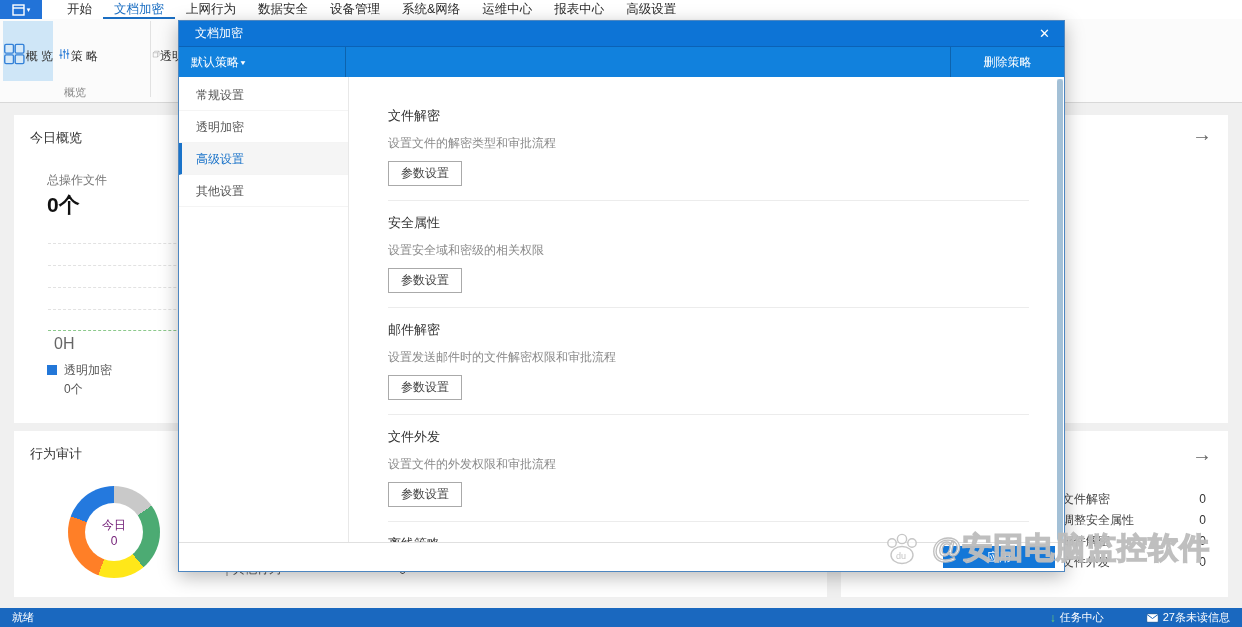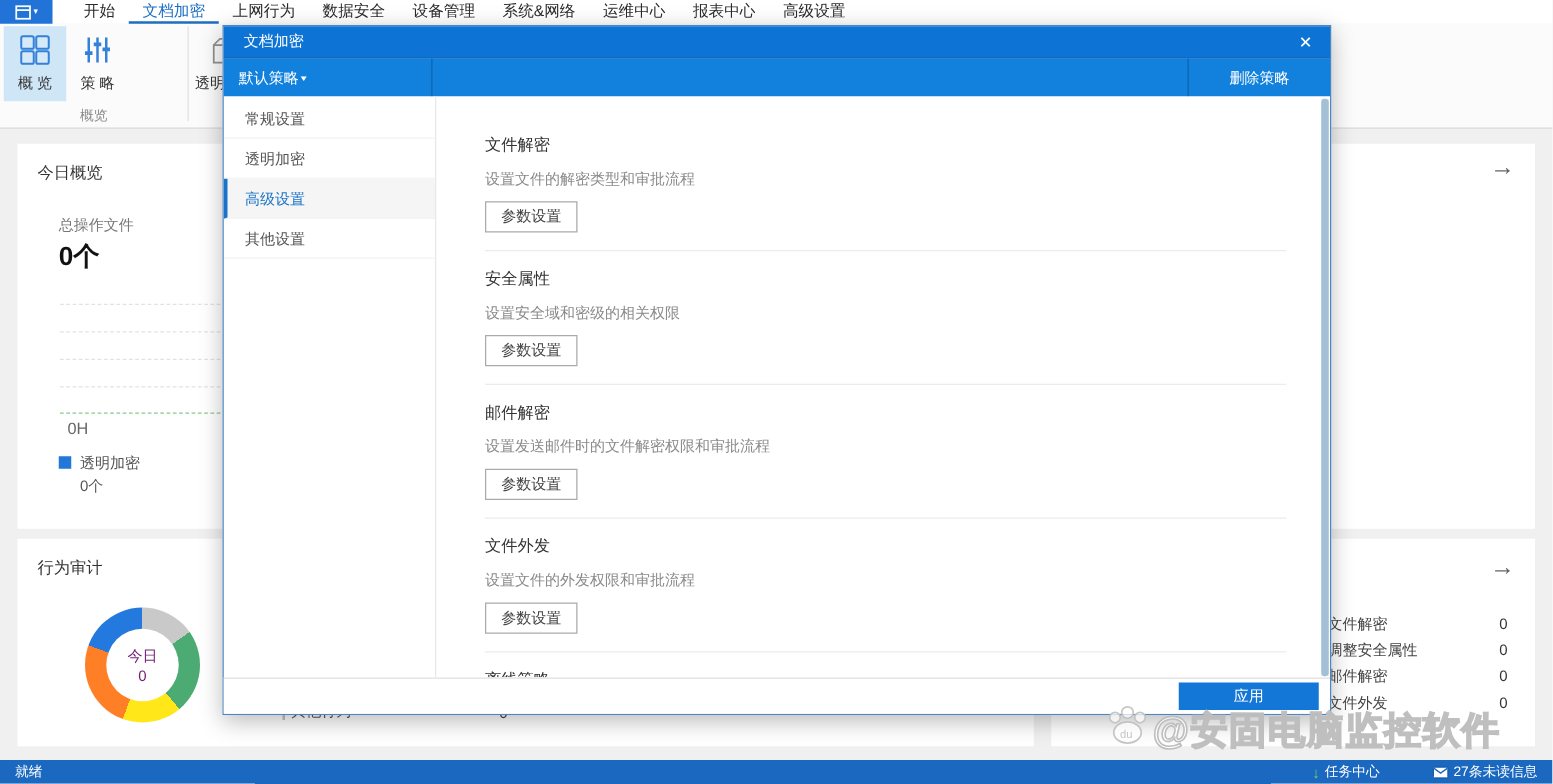--- a/index.html
+++ b/index.html
@@ -9,41 +9,41 @@
   
   .menubar { position:absolute; left:0; top:0; width:1242px; height:19px; background:#fff; display:flex; align-items:stretch; z-index:10; }
   .app-btn { width:42px; background:#2273d8; display:flex; align-items:center; justify-content:center; gap:2px; cursor:pointer; }
   .app-caret { color:#fff; font-size:7px; line-height:1; }
   .tabs { display:flex; margin-left:14px; }
   .tab { padding:0 11px; font-size:12.5px; line-height:19px; color:#2a2a2a; cursor:pointer; white-space:nowrap; }
   .tab.active { color:#1b6ec2; border-bottom:2px solid #1b6ec2; }
 
   
   .ribbon { position:absolute; left:0; top:19px; width:1242px; height:84px; background:#fbfbfb; border-bottom:1px solid #d8d8d8; z-index:5; }
-  .rb-item { position:absolute; top:2px; height:60px; display:flex; flex-direction:column; align-items:center; justify-content:flex-start; padding-top:6px; cursor:pointer; }
+  .rb-item { position:absolute; top:2px; height:60px; display:flex; flex-direction:row; align-items:center; justify-content:flex-start; padding-top:6px; cursor:pointer; }
   .rb-item .rb-label { font-size:12px; color:#333; margin-top:5px; white-space:nowrap; }
   .rb-overview { left:3px; width:50px; background:#cfe6f7; }
   .rb-policy { left:58px; width:40px; }
   .rb-approve { left:100px; width:52px; }
   .rb-transparent { left:152px; width:56px; }
   .rb-group-sep { position:absolute; left:150px; top:2px; width:1px; height:76px; background:#e2e2e2; }
   .rb-group-label { position:absolute; left:0; top:66px; width:150px; text-align:center; font-size:11px; color:#8a8a8a; }
 
   
   .card { position:absolute; background:#fff; z-index:1; }
   .card-today { left:14px; top:115px; width:813px; height:308px; }
   .card-topright { left:841px; top:115px; width:387px; height:308px; }
   .card-behavior { left:14px; top:431px; width:813px; height:166px; }
   .card-botright { left:841px; top:431px; width:387px; height:166px; }
   .card-title { position:absolute; left:16px; top:14px; font-size:13px; color:#333; }
   .metric-label { position:absolute; left:33px; top:57px; font-size:12px; color:#777; }
   .metric-value { position:absolute; left:33px; top:76px; font-size:21px; font-weight:bold; color:#111; }
   .gridline { position:absolute; left:34px; width:745px; border-top:1px dashed #e2e2e2; }
   .gridline.green { border-top:1px dashed #8cc98c; }
-  .x-tick { position:absolute; left:40px; top:220px; font-size:13px; color:#666; }
+  .x-tick { position:absolute; left:40px; top:220px; font-size:16px; color:#666; }
   .legend-sq { position:absolute; left:33px; top:250px; width:10px; height:10px; background:#2377d8; }
   .legend-name { position:absolute; left:50px; top:247px; font-size:12px; color:#555; }
   .legend-val { position:absolute; left:50px; top:266px; font-size:12px; color:#555; }
   .card-arrow { position:absolute; right:16px; top:8px; font-size:20px; color:#666; cursor:pointer; }
 
   .donut { position:absolute; left:54px; top:55px; width:92px; height:92px; border-radius:50%;
            background:conic-gradient(#c9c9c9 0deg 55deg,#4cab73 55deg 140deg,#ffe719 140deg 200deg,#ff7f27 200deg 290deg,#2479de 290deg 360deg); }
   .donut-hole { position:absolute; left:17px; top:17px; width:58px; height:58px; border-radius:50%; background:#fff;
                 display:flex; flex-direction:column; align-items:center; justify-content:center; color:#701a75; font-size:12px; }
   .bh-legend-row { position:absolute; left:212px; top:130px; width:180px; display:flex; align-items:center; font-size:12px; color:#555; }
@@ -90,21 +90,21 @@
 
   
   .statusbar { position:absolute; left:0; top:608px; width:1242px; height:19px; background:#1a68bf; color:#fff;
                display:flex; align-items:center; font-size:11px; padding:0 12px; z-index:70; }
   .sb-right { margin-left:auto; display:flex; align-items:center; gap:6px; }
   .sb-item { display:flex; align-items:center; gap:4px; cursor:pointer; }
   .sb-item + .sb-item { margin-left:14px;padding-left:22px; }
   .dl-arrow { color:#6fd46f; font-weight:bold; font-size:12px; }
 
   
-  .watermark { position:absolute; left:884px; top:564px; z-index:60; display:flex; align-items:flex-start; gap:2px; opacity:.96; }
+  .watermark { position:absolute; left:884px; top:528px; z-index:60; display:flex; align-items:center; gap:12px; opacity:.96; }
   .wm-text { font-size:30px; font-weight:bold; color:#fdfdfd; -webkit-text-stroke:1.3px #bdbdbd;
              letter-spacing:1px; white-space:nowrap; text-shadow:0 0 1px #cfcfcf; }
 </style>
 </head>
 <body>
 
 <div class="menubar">
   <div class="app-btn">
     <svg width="13" height="12" viewBox="0 0 13 12">
       <rect x="1" y="1" width="11" height="10" fill="none" stroke="#fff" stroke-width="1.4"></rect>

